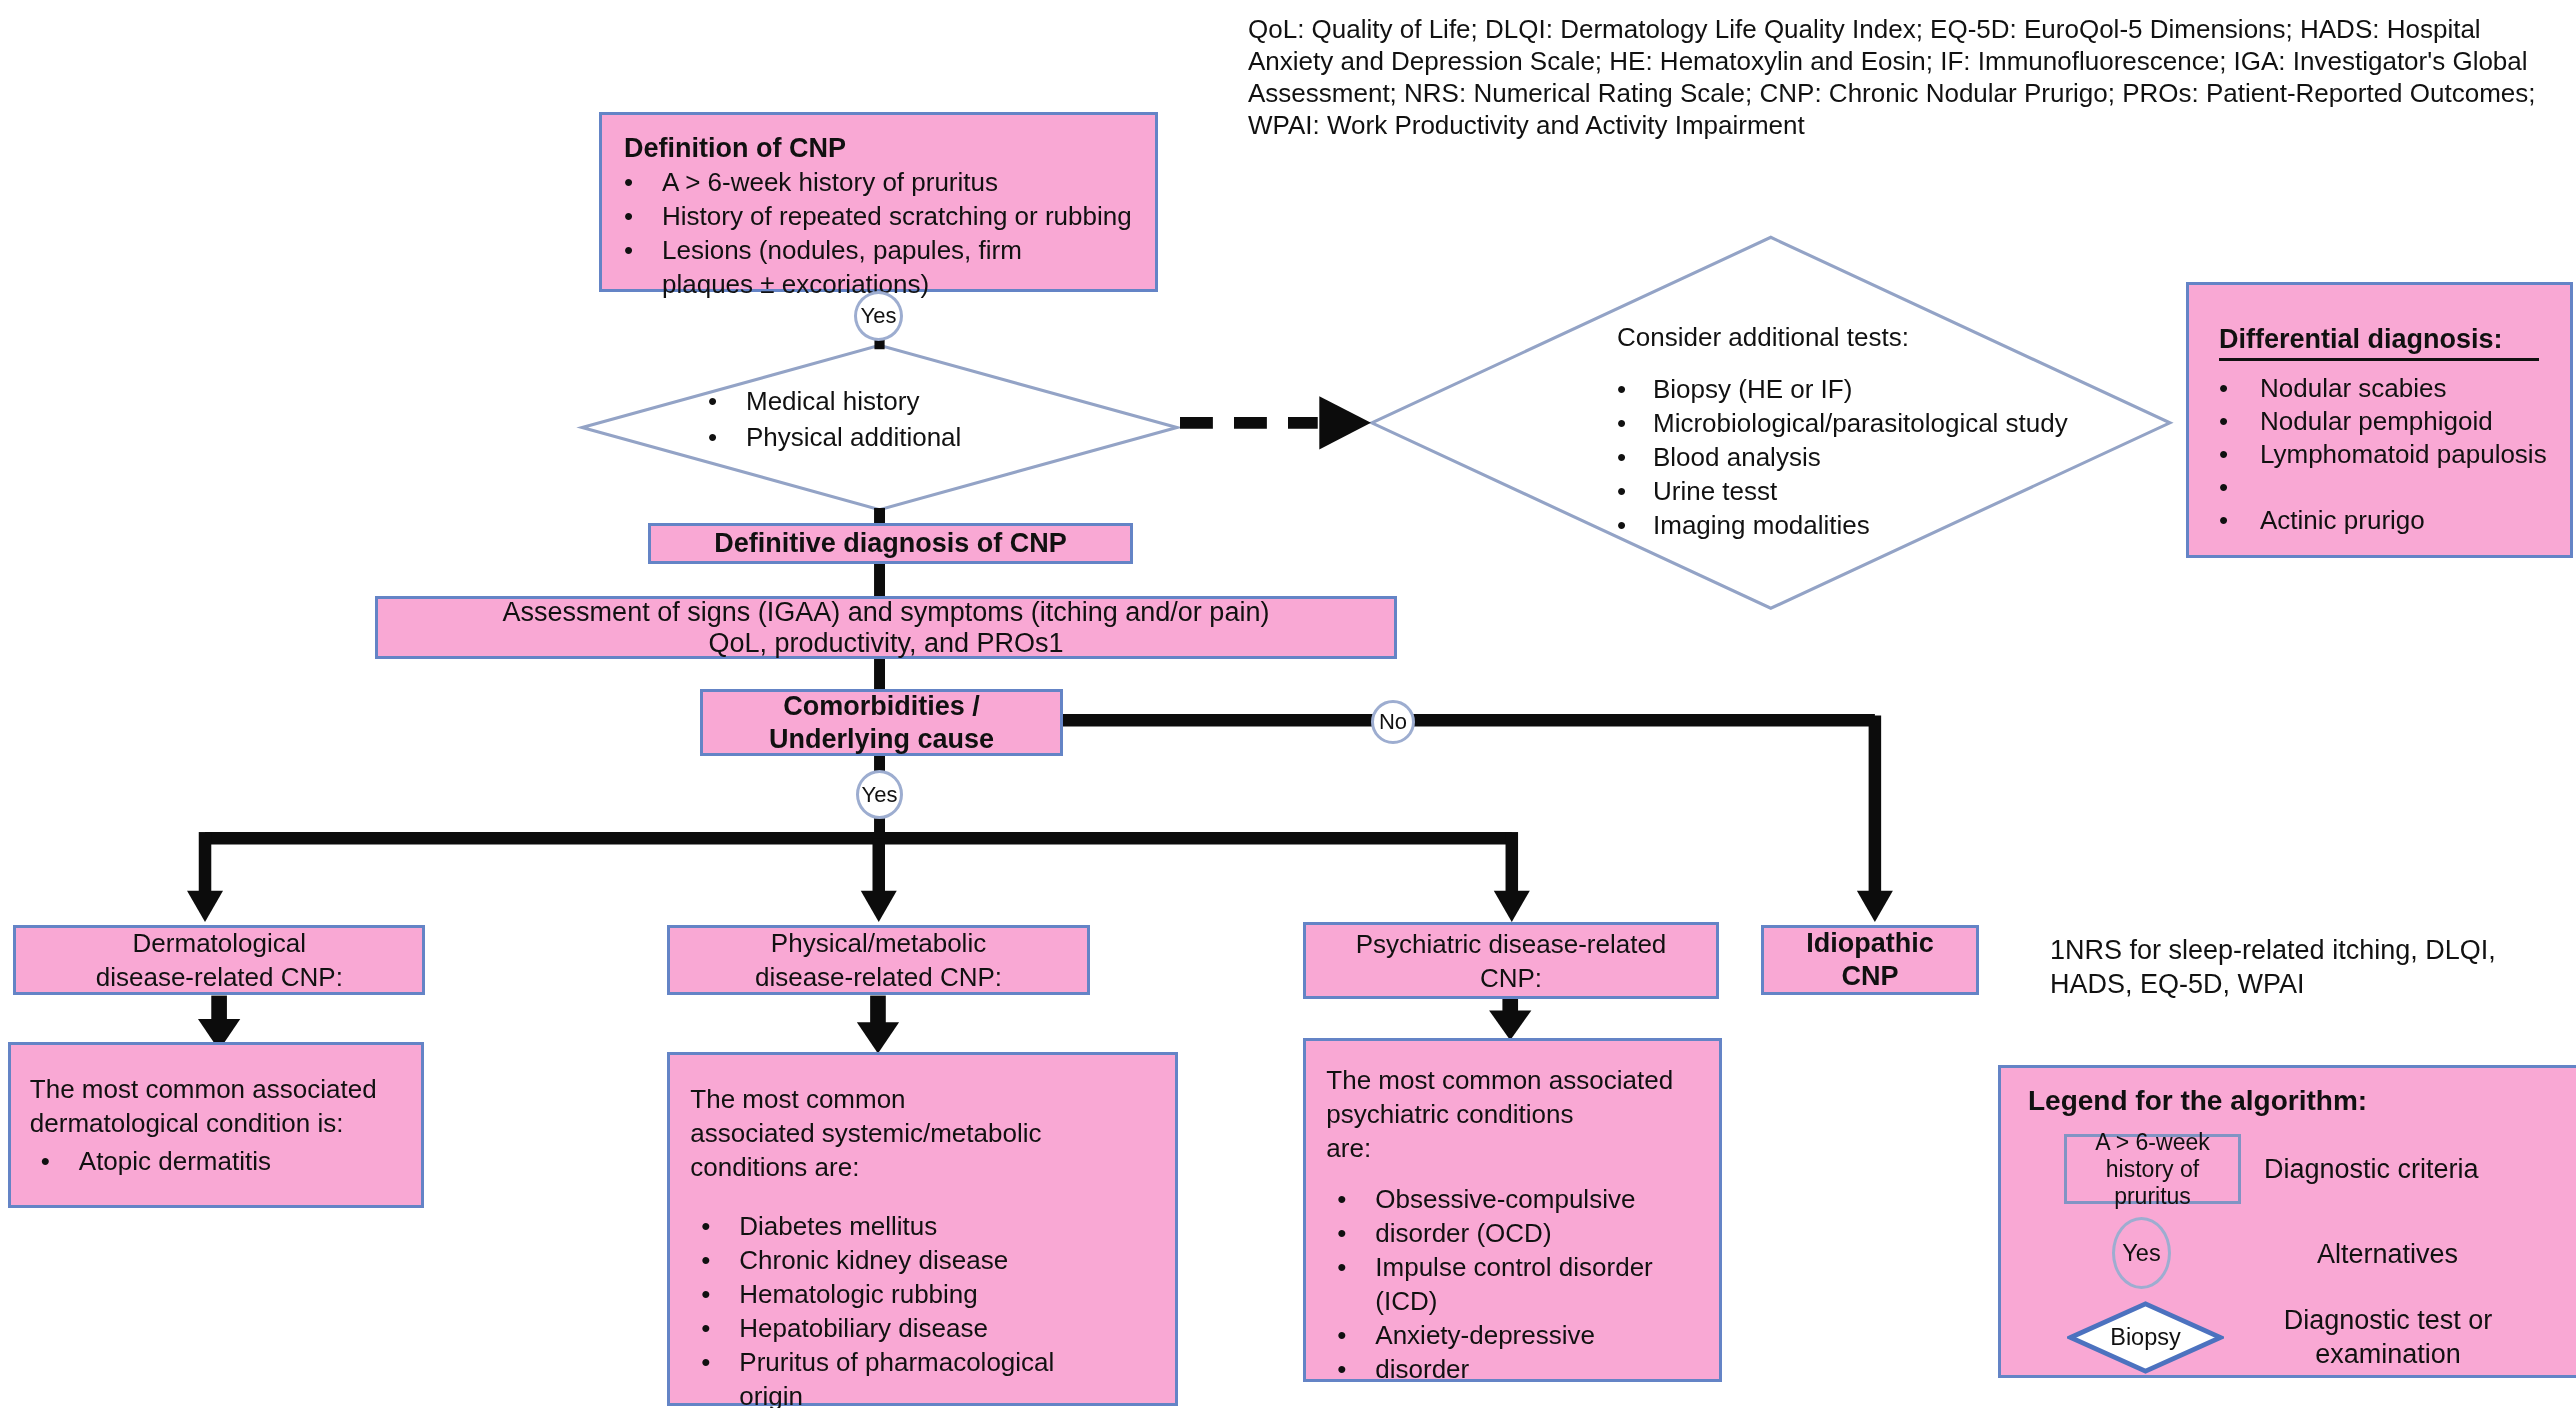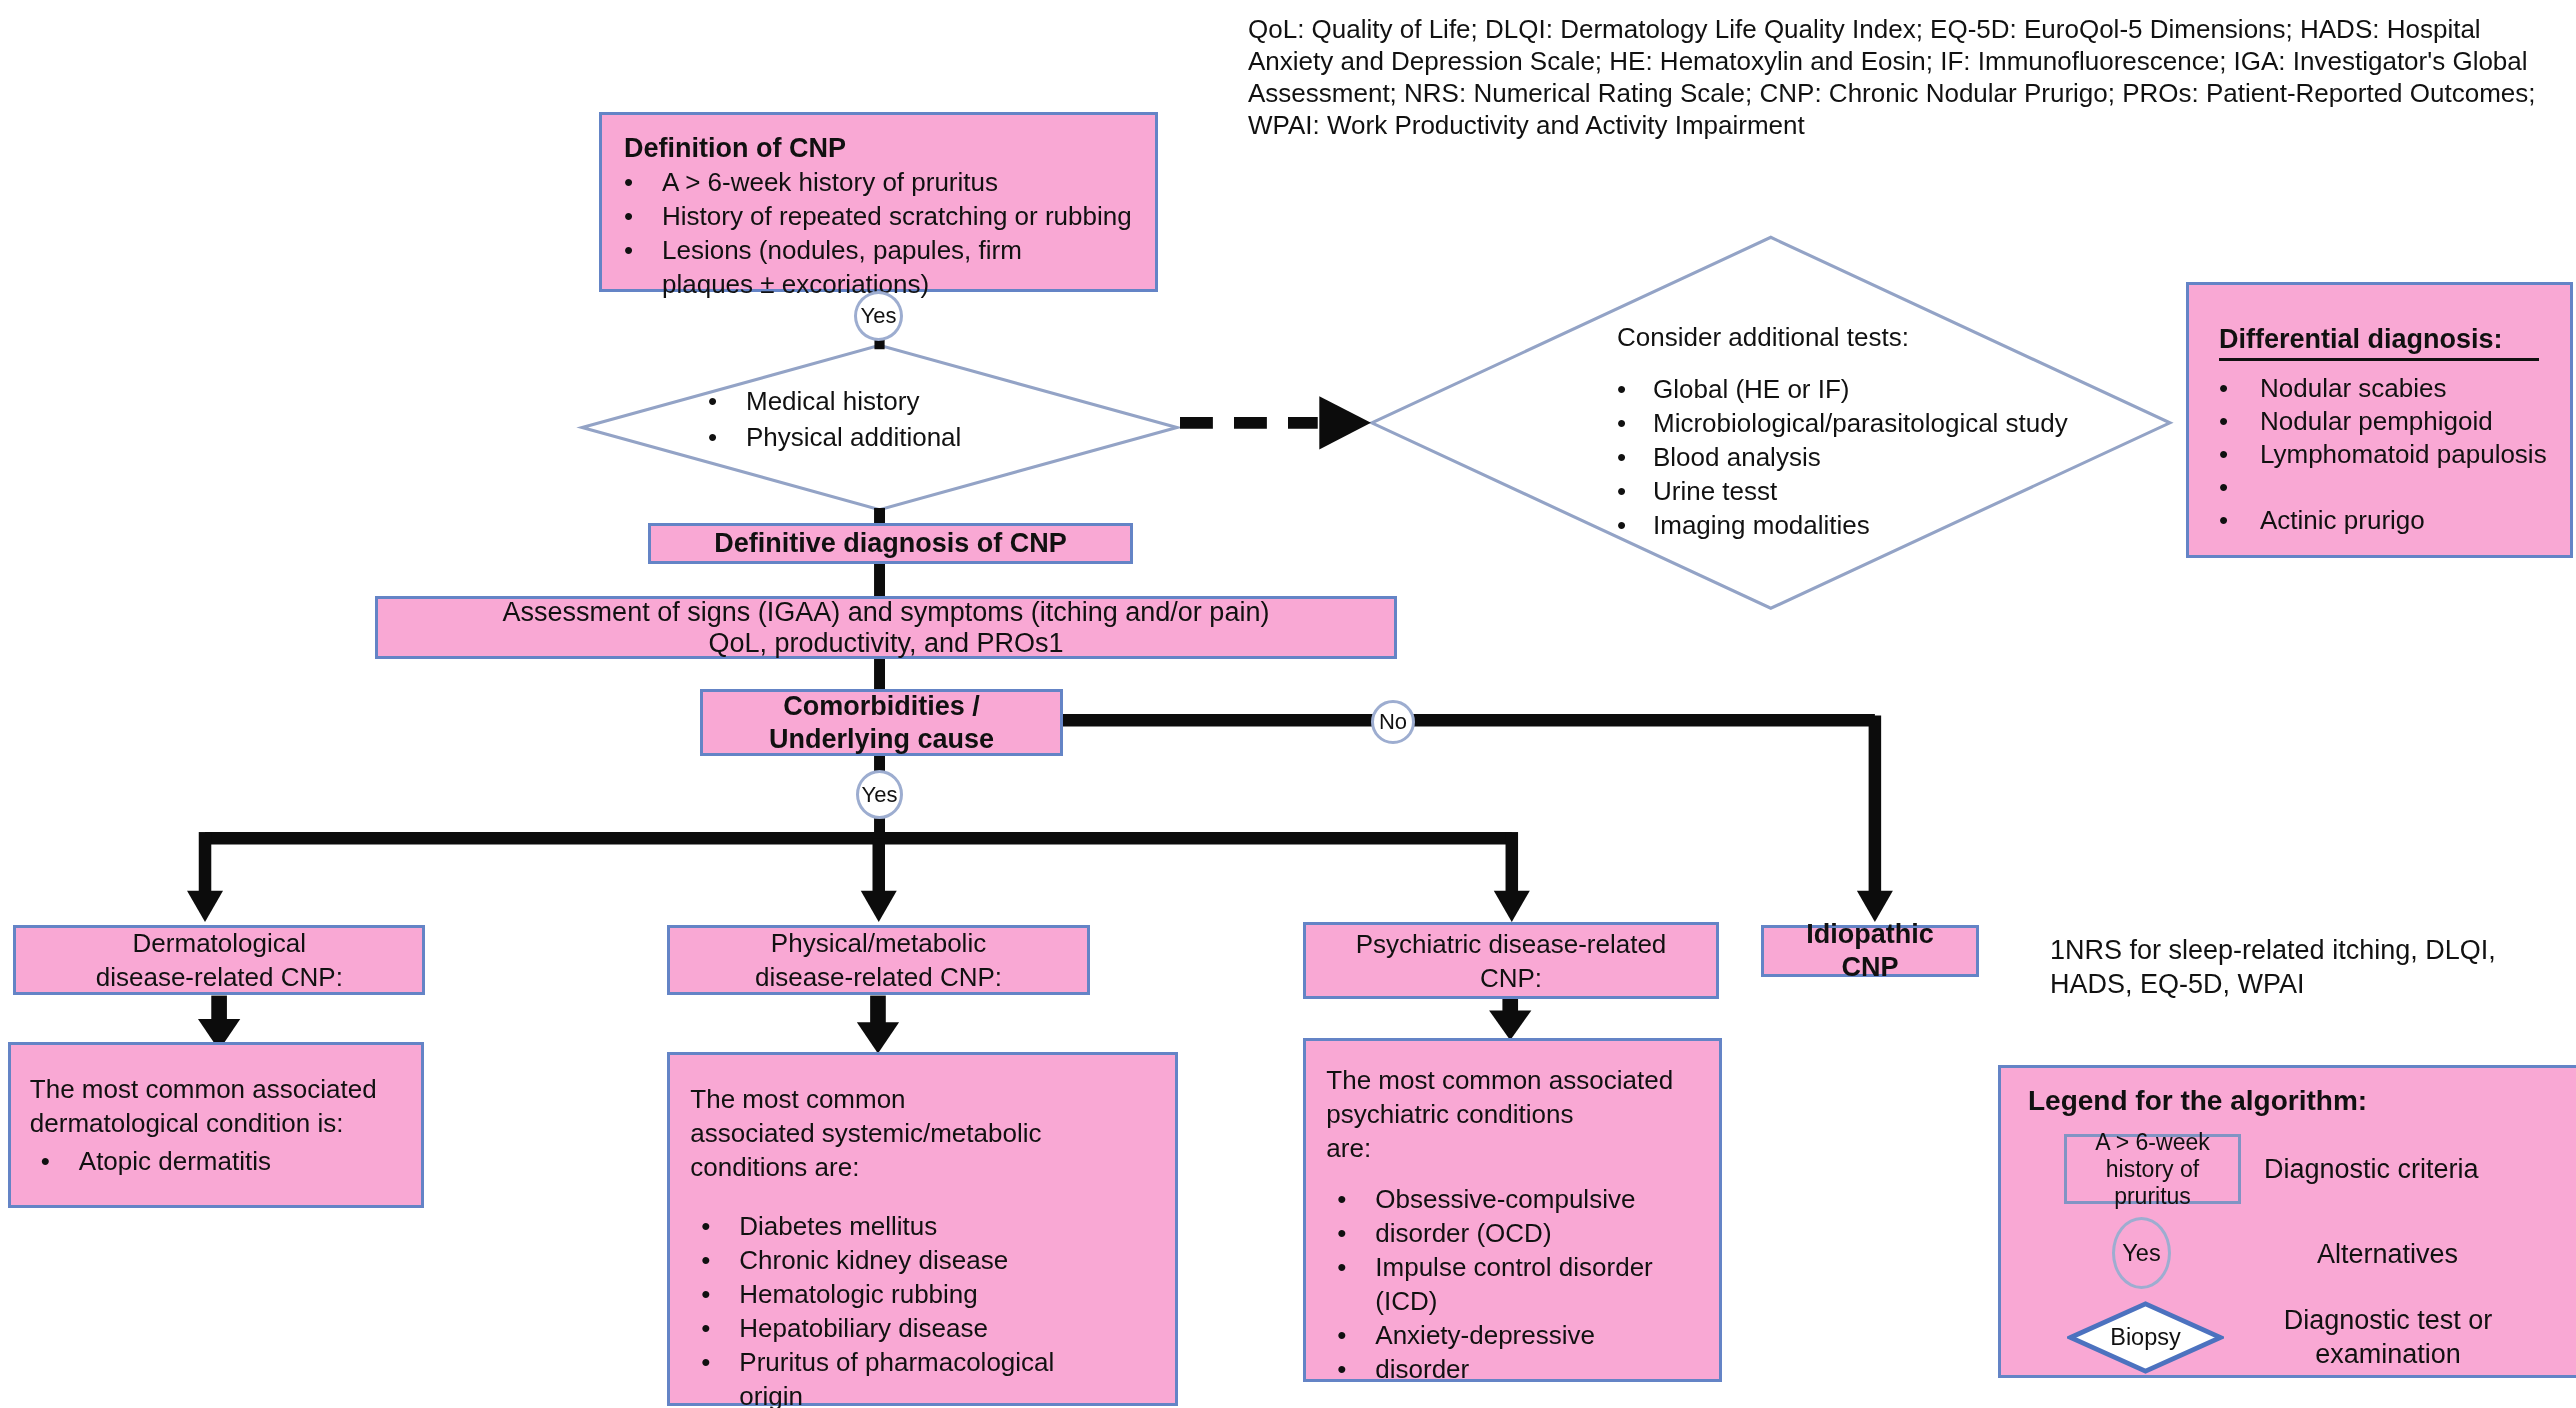--- a/index.html
+++ b/index.html
@@ -37,21 +37,21 @@
   #differential-box .title{font-size:27px;font-weight:bold;border-bottom:3.1px solid #111;display:inline-block;padding-right:36px;padding-bottom:3.1px;margin-bottom:11px;}
   #differential-box .blist{line-height:33px;}
   #differential-box .bullet{flex:0 0 41px;}
   #definitive-box{left:648px;top:523px;width:485px;height:41px;font-size:27px;font-weight:bold;}
   #assessment-box{left:375px;top:596px;width:1022px;height:63px;font-size:27px;line-height:31px;}
   #comorbidities-box{left:700px;top:689px;width:363px;height:67px;font-size:27px;font-weight:bold;line-height:33px;}
   
   #derm-box{left:13.3px;top:925px;width:412px;height:70px;font-size:26px;line-height:34px;}
   #syst-box{left:667px;top:925px;width:423px;height:70px;font-size:26px;line-height:34px;}
   #psych-box{left:1303px;top:922px;width:416px;height:77px;font-size:26px;line-height:34px;}
-  #idio-box{left:1761px;top:925px;width:218px;height:52px;font-size:27px;font-weight:bold;line-height:33px;}
+  #idio-box{left:1761px;top:925px;width:218px;height:70px;font-size:27px;font-weight:bold;line-height:33px;}
   
   #derm-detail{left:7.8px;top:1042px;width:416px;height:166px;padding:7.8px 7.8px 7.8px 19px;font-size:26px;line-height:34px;justify-content:center;display:flex;flex-direction:column;}
   #derm-detail .blist{margin-top:4.7px;}
   #syst-detail{left:667px;top:1052px;width:511px;height:354px;padding:27px 6.3px 6.3px 20.3px;font-size:26px;line-height:34px;}
   #syst-detail .blist{margin-top:25px;}
   #psych-detail{left:1303px;top:1038px;width:419px;height:344px;padding:22px 6.3px 6.3px 20.3px;font-size:26px;line-height:34px;}
   #psych-detail .blist{margin-top:17px;}
   .bullet2{flex:0 0 49px;text-align:left;padding-left:11px;box-sizing:border-box;}
   
   #abbrev-note{left:1248px;top:12.5px;width:1305px;font-size:26px;line-height:32px;}
@@ -140,21 +140,21 @@
         <span class="btext">Physical additional</span>
       </div>
     </div>
   </div>
 
   <div class="txt" id="diamond2-text">
     <div class="title">Consider additional tests:</div>
     <div class="blist">
       <div class="bitem">
         <span class="bullet">•</span>
-        <span class="btext">Global (HE or IF)</span>
+        <span class="btext">Biopsy (HE or IF)</span>
       </div>
       <div class="bitem">
         <span class="bullet">•</span>
         <span class="btext">Microbiological/parasitological study</span>
       </div>
       <div class="bitem">
         <span class="bullet">•</span>
         <span class="btext">Blood analysis</span>
       </div>
       <div class="bitem">

